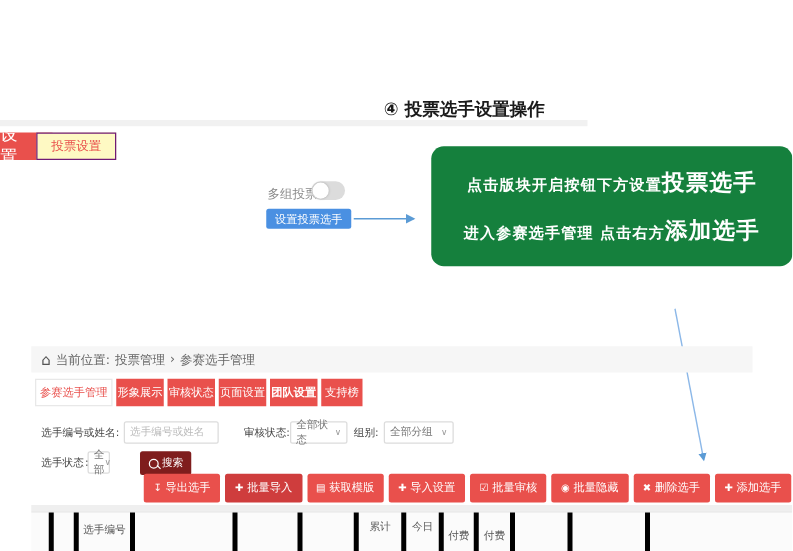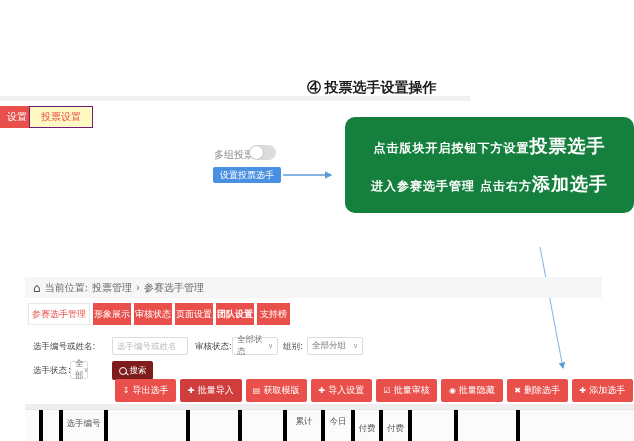--- a/index.html
+++ b/index.html
@@ -4,26 +4,26 @@
 <style>
   html,body{margin:0;padding:0;background:#fff;}
   .stage{position:relative;width:634px;height:441px;overflow:hidden;background:#fff;
          font-family:"DejaVu Sans","Liberation Sans",sans-serif;}
 
   
   .banner{position:absolute;left:0;top:35;width:168px;height:47px;background:#1270d2;
           display:flex;align-items:center;justify-content:center;}
   .banner span{color:#fff;font-size:26px;letter-spacing:3px;}
 
-  .step-heading{position:absolute;left:307px;top:79px;font-size:14px;font-weight:700;color:#1a1a1a;font-family:Liberation Serif, serif;}
+  .step-heading{position:absolute;left:307px;top:79px;font-size:14px;font-weight:700;color:#1a1a1a;}
 
   
   .top-strip{position:absolute;left:0;top:96px;width:470px;height:5px;background:#f1f1f1;}
   .tab-cut{position:absolute;left:0;top:106px;width:27px;height:22px;background:#e9504c;color:#fff;
-           font-size:10px;display:flex;align-items:center;justify-content:flex-end;padding-right:15px;overflow:hidden;}
+           font-size:14px;display:flex;align-items:center;justify-content:flex-end;padding-right:15px;overflow:hidden;}
   .tab-vote{position:absolute;left:29px;top:106px;width:64px;height:22px;background:#fef9c3;
             border:1px solid #701a75;color:#e9504c;font-size:10px;display:flex;align-items:center;justify-content:center;box-sizing:border-box;}
   .toggle-label{position:absolute;left:214px;top:148px;font-size:10px;color:#8a8a8a;}
   .toggle{position:absolute;left:249px;top:145px;width:27px;height:15px;border-radius:8px;background:#dcdcdc;}
   .knob{position:absolute;left:1px;top:1px;width:13px;height:13px;border-radius:50%;background:#fff;box-shadow:0 0 2px rgba(0,0,0,.25);}
   .set-btn{position:absolute;left:213px;top:167px;width:68px;height:16px;background:#4a90e2;border-radius:2px;
            color:#fff;font-size:9px;display:flex;align-items:center;justify-content:center;cursor:pointer;}
 
   
   .callout{position:absolute;left:345px;top:117px;width:289px;height:96px;background:#15803d;border-radius:10px;
@@ -120,21 +120,21 @@
   </div>
 
   <div class="atab active" style="left:28px;width:62px;">参赛选手管理</div>
   <div class="atab" style="left:93px;width:38px;">形象展示</div>
   <div class="atab" style="left:134px;width:38px;">审核状态</div>
   <div class="atab" style="left:175px;width:38px;">页面设置</div>
   <div class="atab" style="left:216px;width:38px;font-weight:bold;">团队设置</div>
   <div class="atab" style="left:257px;width:33px;">支持榜</div>
 
   <div class="flabel" style="left:33px;top:341px;">选手编号或姓名:</div>
-  <input class="finput" style="left: 112px; top: 337px; width: 76px;" placeholder="选手编号或姓名">
+  <input class="finput" style="left: 99px; top: 337px; width: 76px;" placeholder="选手编号或姓名">
   <div class="flabel" style="left:195px;top:341px;">审核状态:</div>
   <div class="fselect" style="left:232px;top:337px;width:46px;">
     <span>全部状态</span>
     <span class="chev">∨</span>
   </div>
   <div class="flabel" style="left:283px;top:341px;">组别:</div>
   <div class="fselect" style="left:307px;top:337px;width:56px;">
     <span>全部分组</span>
     <span class="chev">∨</span>
   </div>

